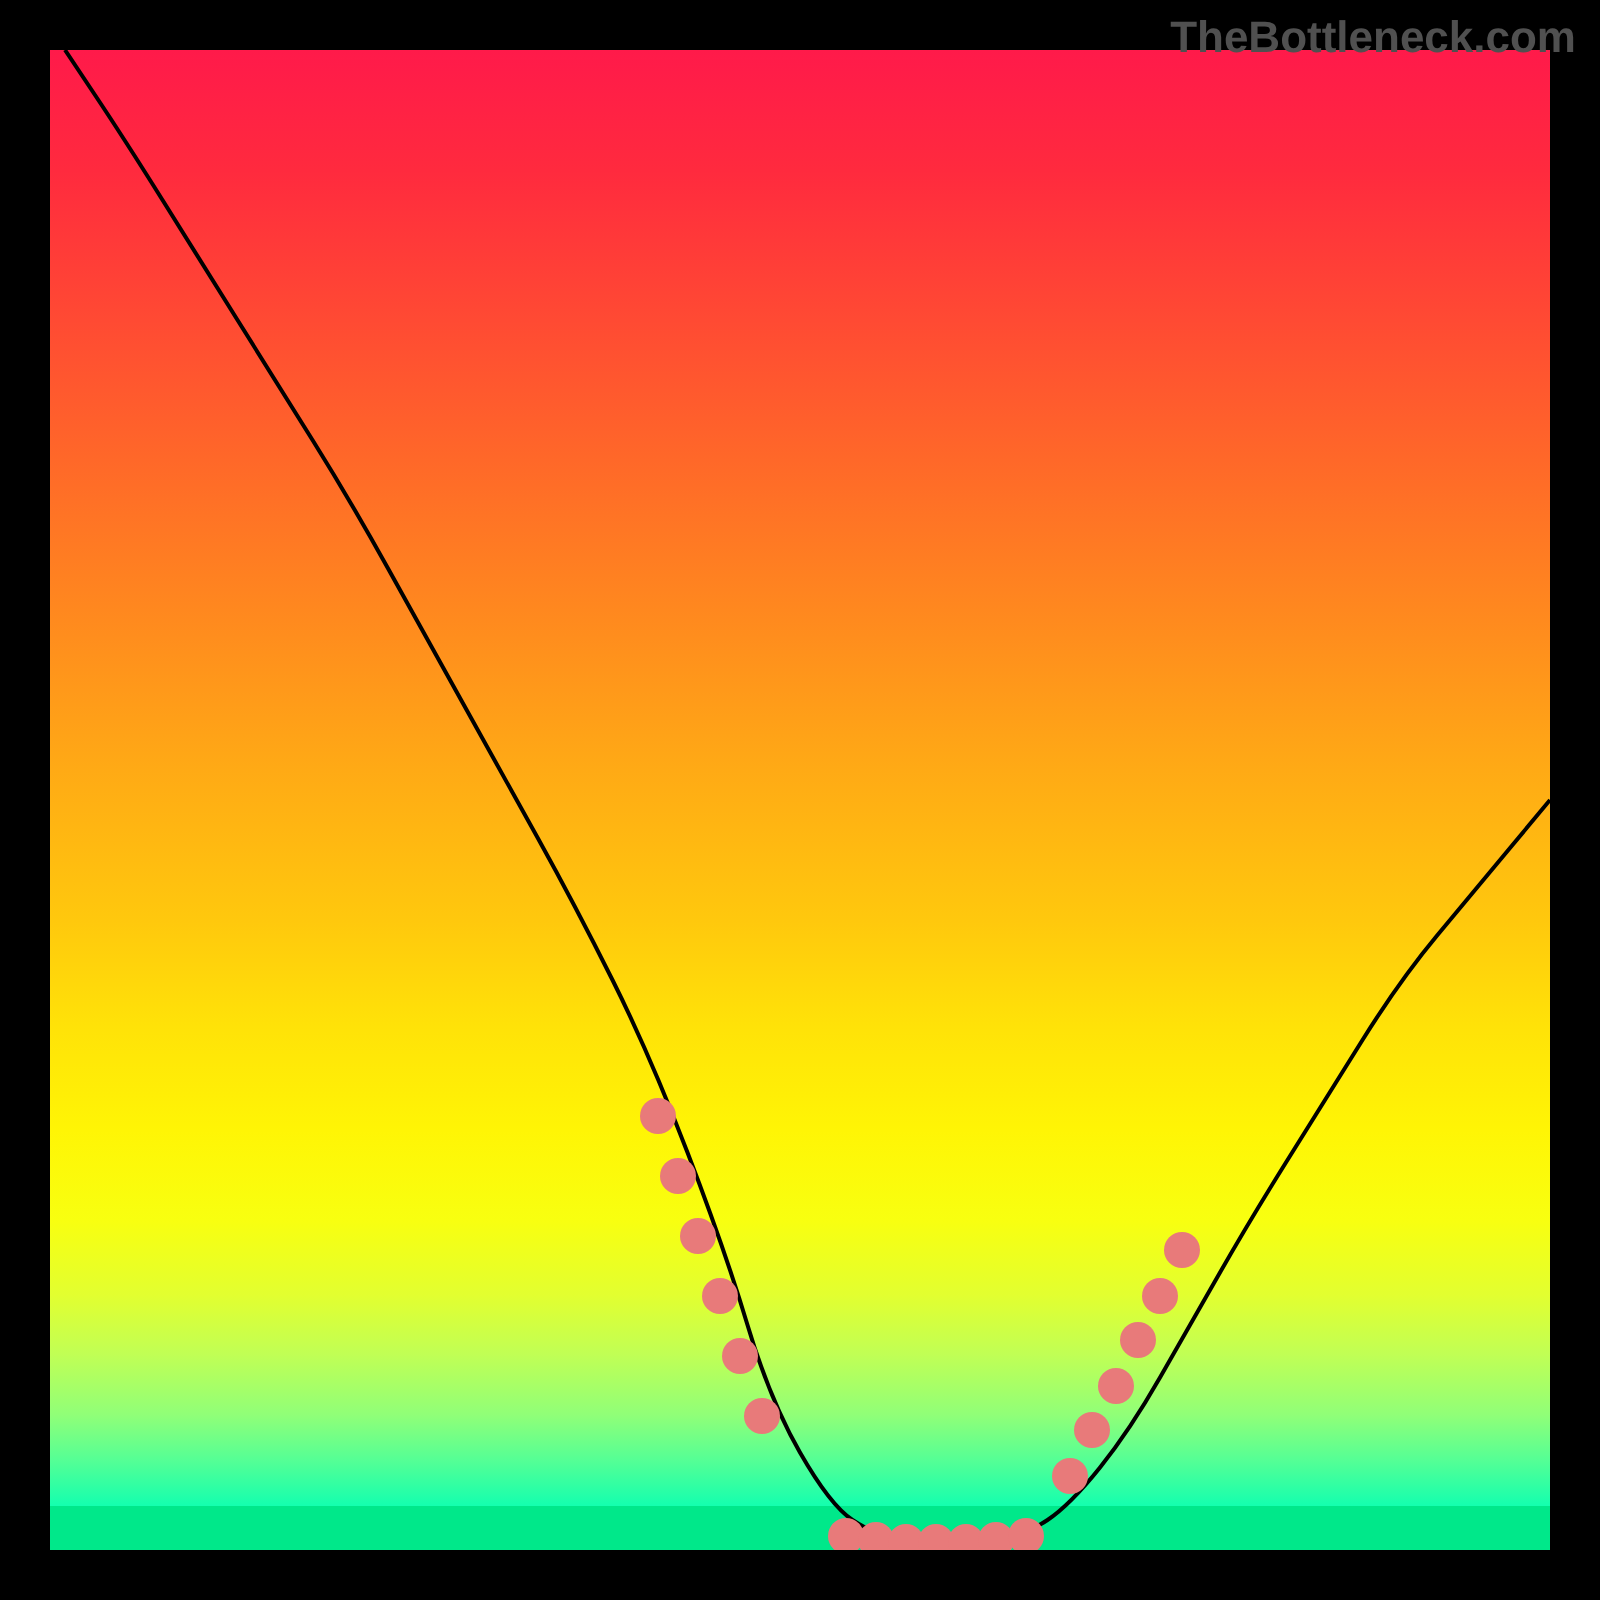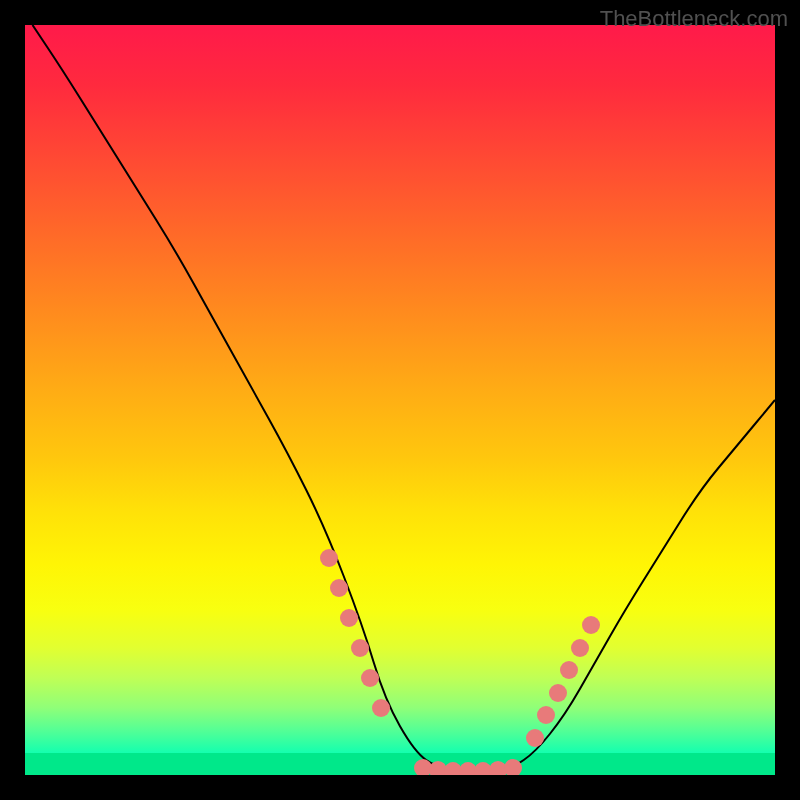--- a/index.html
+++ b/index.html
@@ -9,21 +9,21 @@
     background: #000;
     position: relative;
     font-family: Arial, sans-serif;
   }
   .watermark {
     position: absolute;
     top: 6px;
     right: 12px;
     color: #505050;
     font-size: 22px;
-    font-weight: 400;
+    font-weight: 700;
     z-index: 10;
   }
   .plot-area {
     position: absolute;
     left: 25px;
     top: 25px;
     width: 750px;
     height: 750px;
     overflow: hidden;
   }

